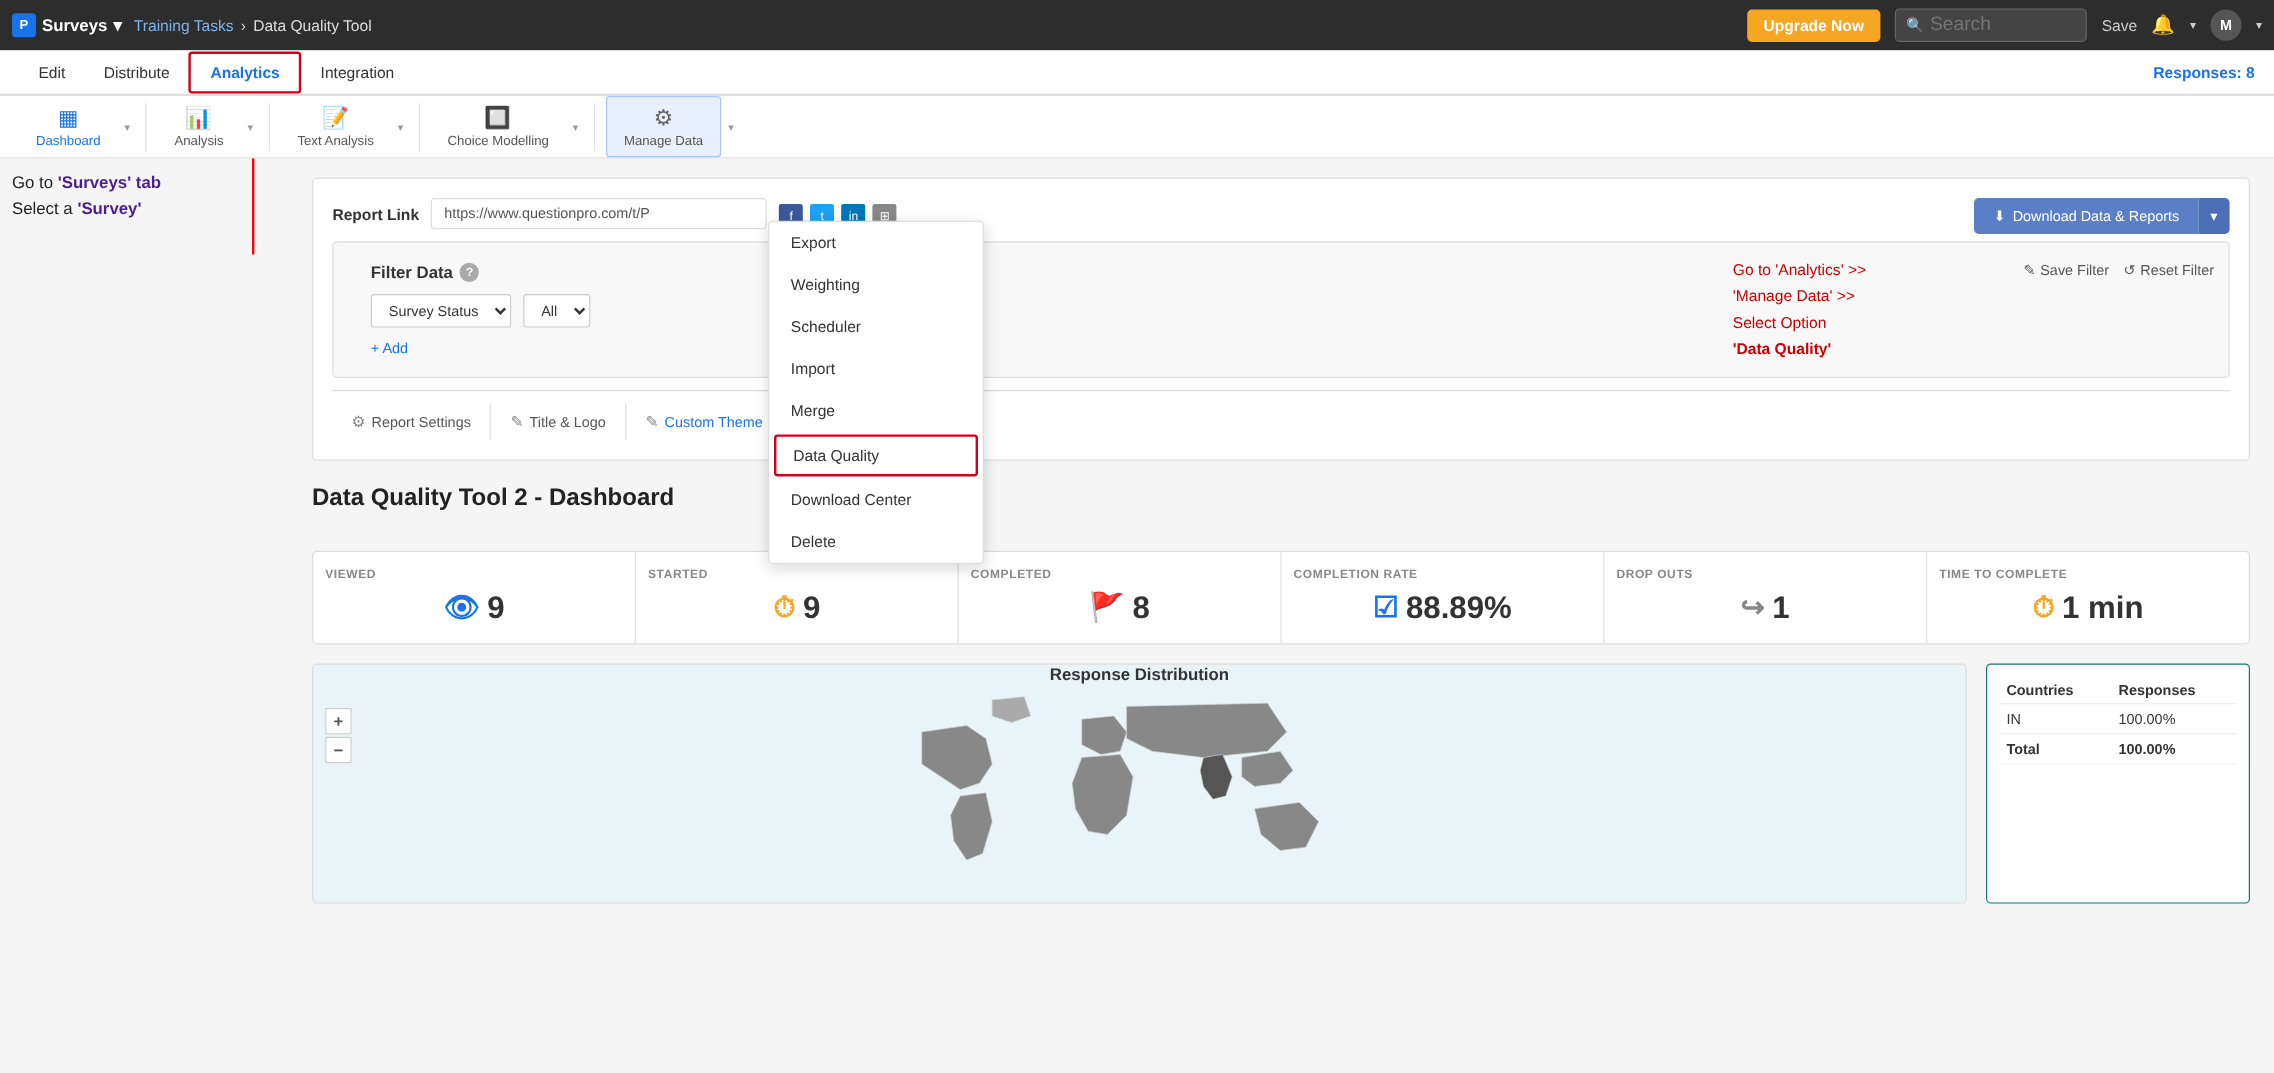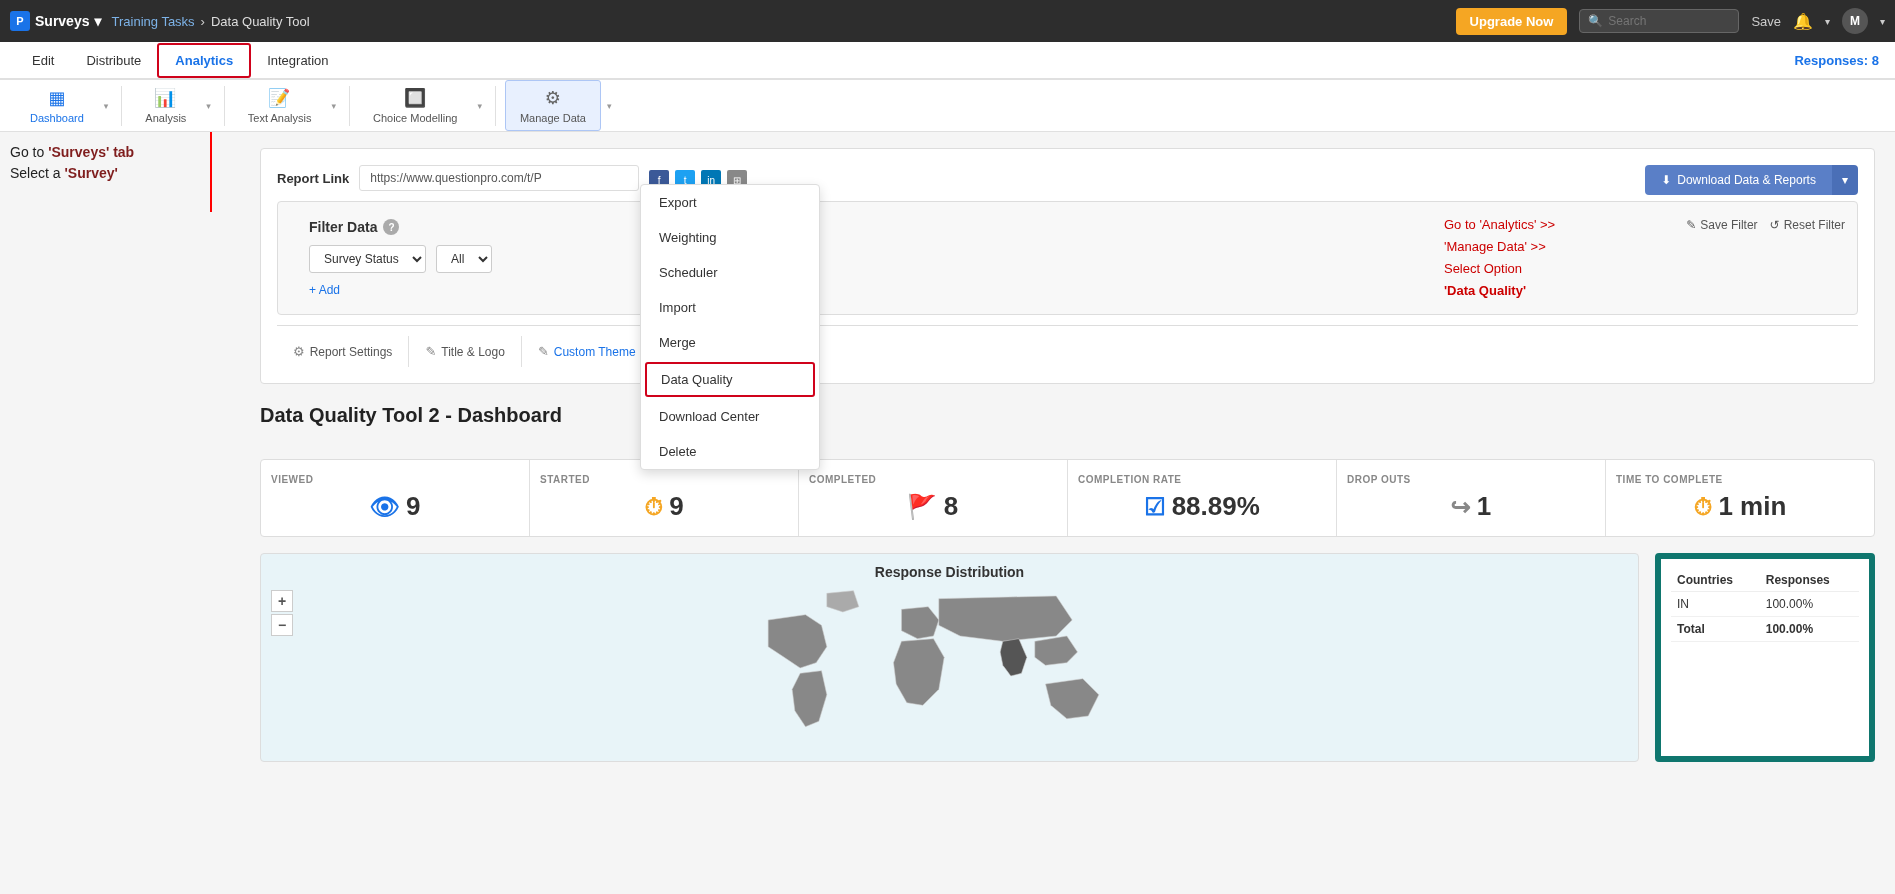--- a/index.html
+++ b/index.html
@@ -69,21 +69,21 @@
       width: 160px;
       display: flex;
       align-items: center;
       gap: 5px;
     }
     .search-box input {
       background: transparent;
       border: none;
       color: #fca5a5;
       outline: none;
-      font-size: 12px;
+      font-size: 16px;
       width: 120px;
     }
     .nav-help { color: #ccc; font-size: 13px; }
     .nav-notif { color: #ccc; font-size: 16px; }
     .nav-user {
       background: #555;
       color: white;
       border-radius: 50%;
       width: 26px;
       height: 26px;
@@ -182,21 +182,21 @@
     .annotation {
       position: absolute;
       left: 0;
       top: 10px;
       color: #cc0000;
       font-size: 14px;
       line-height: 1.5;
       padding: 0 10px;
     }
     .annotation .black { color: #222; }
-    .annotation .red { color: #7f1d1d; font-weight: bold; }
+    .annotation .red { color: #4c1d95; font-weight: bold; }
 
     
     .red-line {
       position: absolute;
       left: 210px;
       top: -10px;
       width: 2px;
       height: 80px;
       background: red;
     }
@@ -440,21 +440,20 @@
     
     .map-section {
       display: flex;
       gap: 16px;
     }
     .map-container {
       flex: 1;
       background: #e8f4f8;
       border: 1px solid #ddd;
       border-radius: 4px;
-      padding: 10px;
       min-height: 200px;
       position: relative;
     }
     .map-title {
       text-align: center;
       font-weight: bold;
       font-size: 14px;
       margin-bottom: 8px;
     }
     .map-controls {
@@ -475,21 +474,21 @@
       justify-content: center;
       cursor: pointer;
       font-size: 14px;
       font-weight: bold;
       color: #555;
     }
     .map-svg { width: 100%; height: 160px; }
     .countries-table {
       width: 220px;
       background: white;
-      border: 6px solid #0f766e;
+      border: 1px solid #0f766e;
       border-radius: 4px;
       padding: 10px;
     }
     .countries-table table {
       width: 100%;
       border-collapse: collapse;
     }
     .countries-table th {
       font-weight: bold;
       font-size: 12px;

